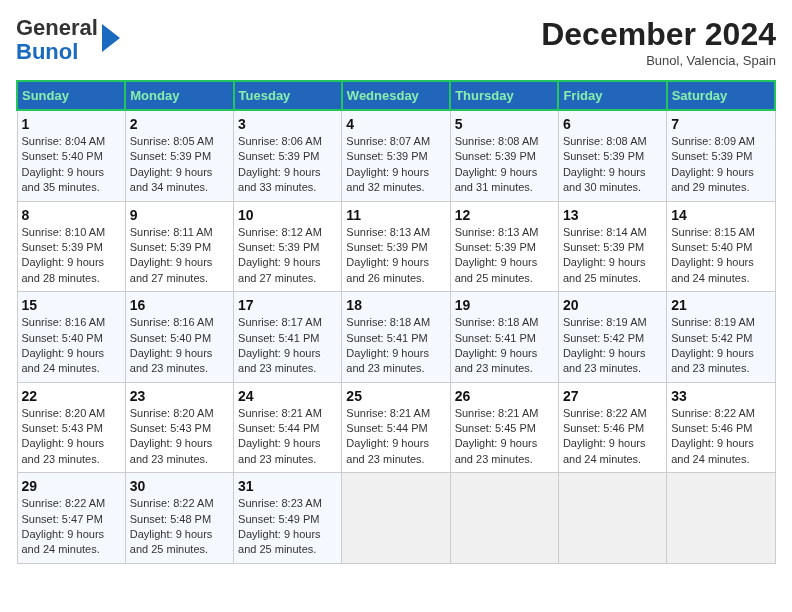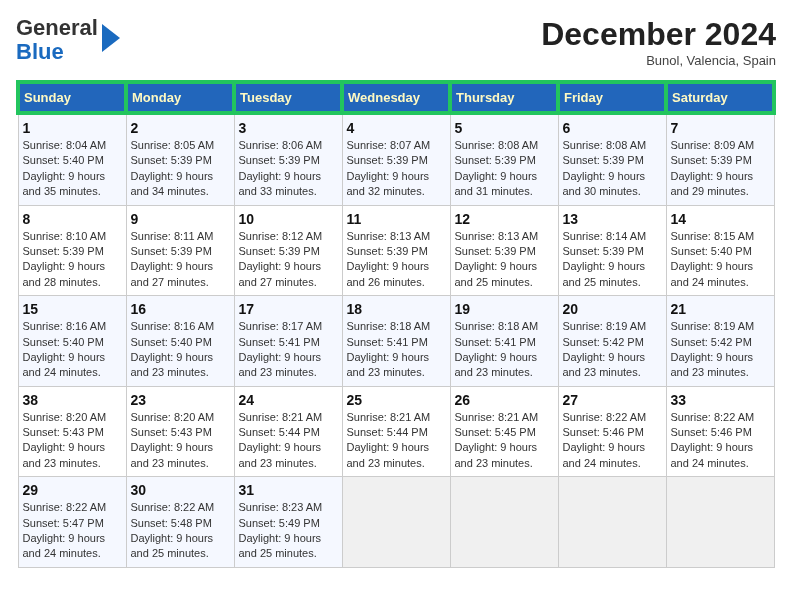--- a/index.html
+++ b/index.html
@@ -50,26 +50,26 @@
       font-weight: normal;
       color: #444;
     }
     table {
       width: 100%;
       border-collapse: collapse;
       font-size: 11px;
     }
     thead tr th {
       background: #2266bb;
-      color: #fef9c3;
+      color: #86efac;
       padding: 6px 4px;
       text-align: left;
       font-size: 13px;
       font-weight: bold;
-      border: 4px solid #22c55e;
+      border: 2px solid #22c55e;
     }
     tbody tr td {
       vertical-align: top;
       padding: 5px 4px;
       border: 1px solid #ccc;
       background: #fff;
       width: 107px;
       min-height: 70px;
     }
     tbody tr:nth-child(odd) td {
@@ -92,21 +92,21 @@
   </style>
 </head>
 <body>
 
 <div class="header">
   <div class="logo">
     <div>
       <div style="display:flex;align-items:center;">
         <span class="logo-text">
           <span class="general">General</span><br>
-          <span class="blue">Blue</span>
+          <span class="blue">Bunol</span>
         </span>
         <div class="logo-arrow"></div>
       </div>
     </div>
   </div>
   <div class="title-block">
     <h1>December 2024</h1>
     <h2>Bunol, Valencia, Spain</h2>
   </div>
 </div>
@@ -293,21 +293,21 @@
           <span class="day-num">21</span>
           <div class="day-info">
             Sunrise: 8:19 AM<br>
             Sunset: 5:42 PM<br>
             Daylight: 9 hours and 23 minutes.
           </div>
         </td>
       </tr>
       <tr>
         <td>
-          <span class="day-num">38</span>
+          <span class="day-num">22</span>
           <div class="day-info">
             Sunrise: 8:20 AM<br>
             Sunset: 5:43 PM<br>
             Daylight: 9 hours and 23 minutes.
           </div>
         </td>
         <td>
           <span class="day-num">23</span>
           <div class="day-info">
             Sunrise: 8:20 AM<br>

